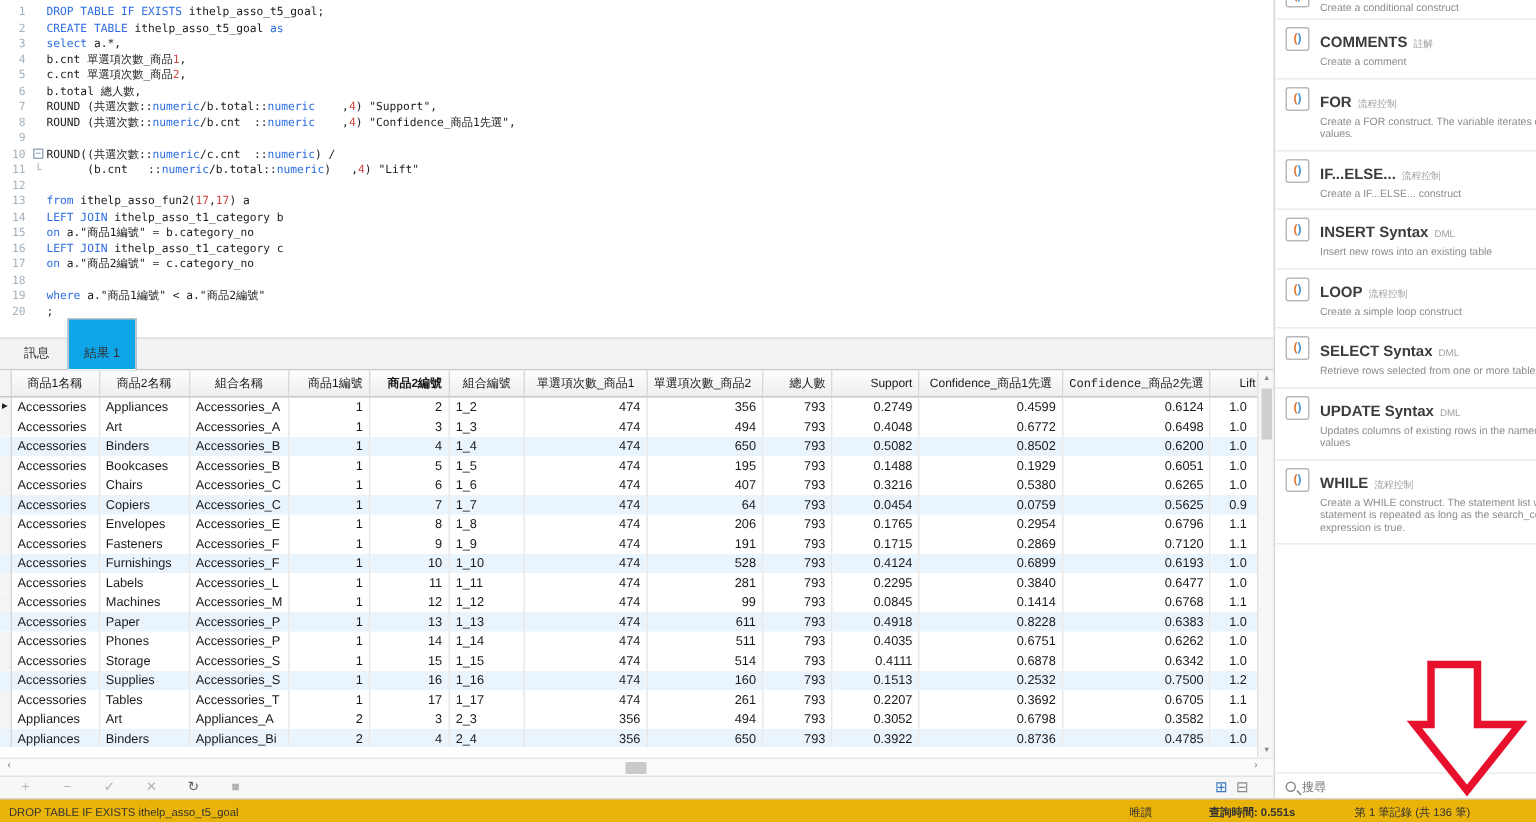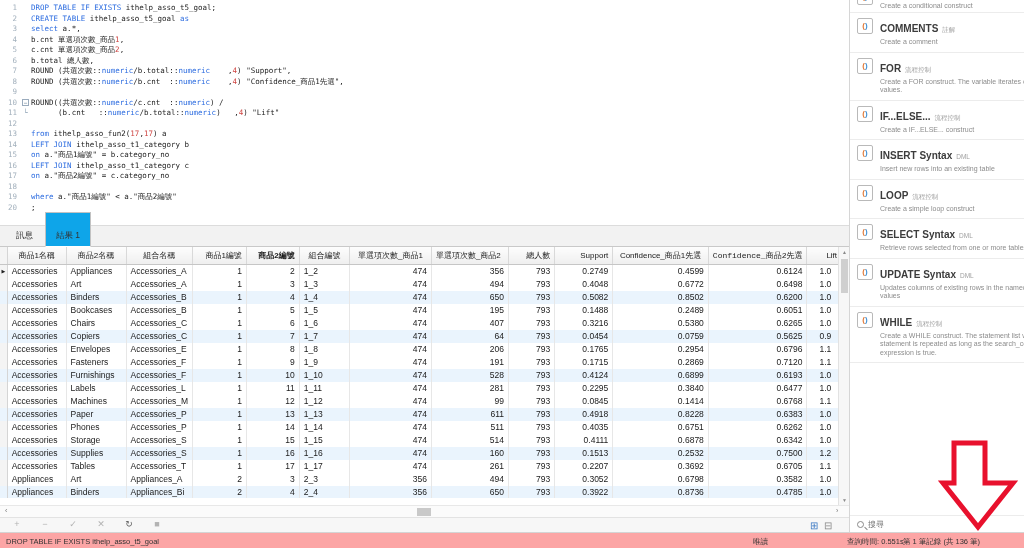--- a/index.html
+++ b/index.html
@@ -60,21 +60,21 @@
   
   #gridbar { position:absolute; left:0; top:517px; width:849px; height:15px;
     background:#f7f7f7; border-top:1px solid #e3e3e3; }
   .gicon { position:absolute; top:1px; font-size:9px; color:#b3b3b3; width:14px; text-align:center; }
   .gicon.dark { color:#606060; }
   .vtoggle { position:absolute; top:2px; font-size:10px; line-height:11px; color:#8a8a8a; }
   .vtoggle.active { color:#3a78c3; }
 
   
   #statusbar { position:absolute; left:0; top:532px; width:1024px; height:16px;
-    background:#fca5a5; border-top:1px solid #d4d4d4; font-size:7.5px; color:#333; }
+    background:#eab308; border-top:1px solid #d4d4d4; font-size:7.5px; color:#333; }
   #statusbar span { position:absolute; top:4px; white-space:nowrap; }
 
   
   #sidebar { position:absolute; left:849px; top:0; width:175px; height:532px;
     background:#fff; border-left:1px solid #d6d6d6; overflow:hidden; }
   .snip { position:relative; display:flex; padding:5px 0 5px 7px; border-bottom:1px solid #ececec; }
   .snip.partial { height:13px; overflow:hidden; padding-top:0; }
   .snip.partial .sicon { margin-top:-11px; }
   .snip.partial .sdesc { margin-top:2px; }
   .sicon { flex:none; width:16px; height:16px; border:1px solid #b9b9b9; border-radius:2px;
@@ -219,21 +219,21 @@
             <td>Accessories</td>
             <td>Bookcases</td>
             <td>Accessories_B</td>
             <td class="r">1</td>
             <td class="r">5</td>
             <td>1_5</td>
             <td class="r">474</td>
             <td class="r">195</td>
             <td class="r">793</td>
             <td class="r">0.1488</td>
-            <td class="r">0.2489</td>
+            <td class="r">0.1929</td>
             <td class="r">0.6051</td>
             <td class="lift">1.0</td>
           </tr>
           <tr>
             <td class="gut"></td>
             <td>Accessories</td>
             <td>Chairs</td>
             <td>Accessories_C</td>
             <td class="r">1</td>
             <td class="r">6</td>
@@ -477,21 +477,21 @@
       <span class="gicon" style="left: 94px;">✕</span>
       <span class="gicon dark" style="left: 122px;">↻</span>
       <span class="gicon" style="left: 150px;">■</span>
       <span class="vtoggle active" style="left: 810px;">⊞</span>
       <span class="vtoggle" style="left: 824px;">⊟</span>
     </div>
 
   <div id="statusbar">
     <span style="left:6px;">DROP TABLE IF EXISTS ithelp_asso_t5_goal</span>
     <span style="left:753px;">唯讀</span>
-    <span style="left:847px;">查詢時間: 0.551s</span>
+    <span style="left:806px;font-weight:bold;">查詢時間: 0.551s</span>
     <span style="left:903px;">第 1 筆記錄 (共 136 筆)</span>
   </div>
 
   <div id="sidebar">
     <div class="snip partial">
       <div class="sicon"><span class="p1">(</span><span class="p2">)</span></div>
       <div class="sbody">
           <div class="sdesc">Create a conditional construct</div>
         </div>
     </div>

